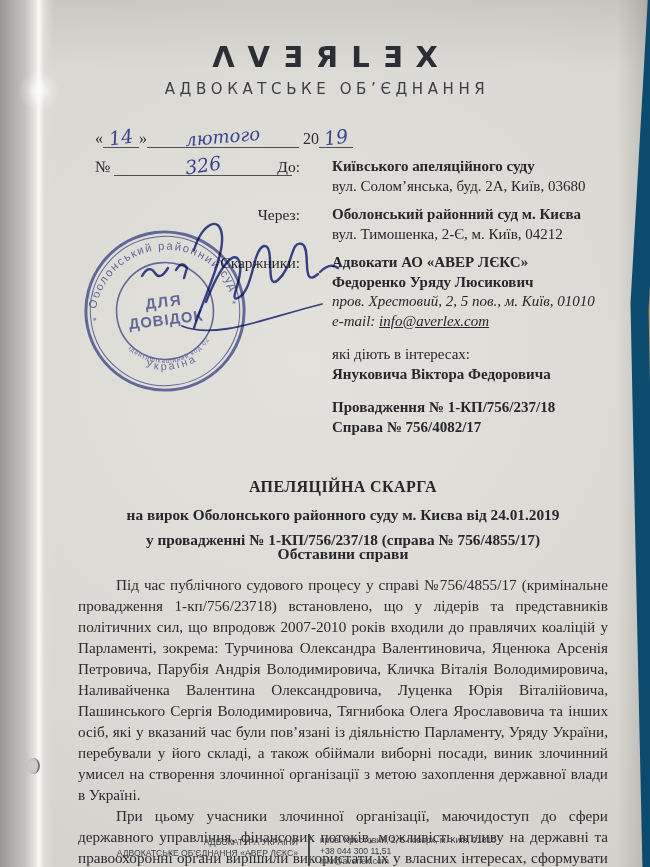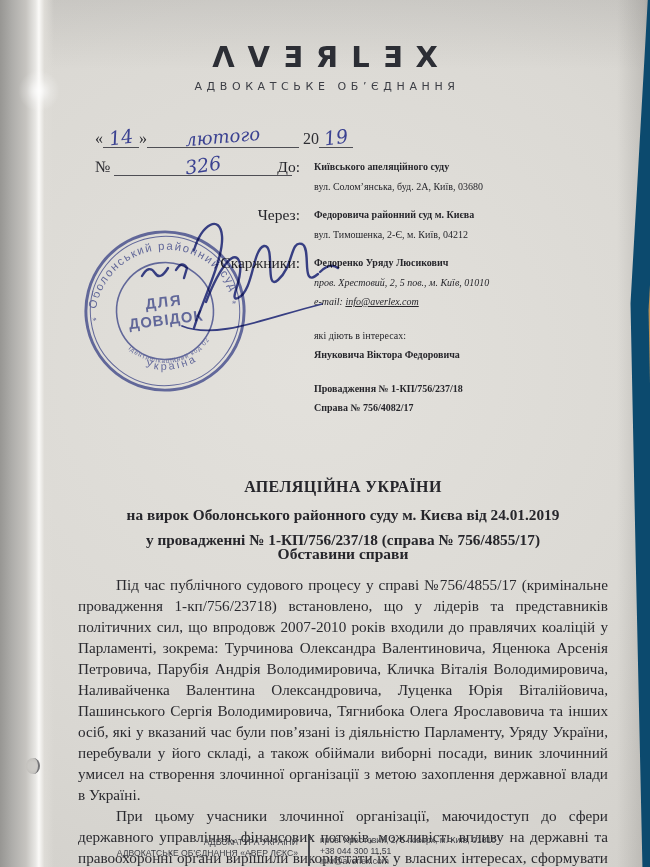--- a/index.html
+++ b/index.html
@@ -21,34 +21,34 @@
   .crease{position:absolute;left:18px;top:70px;width:42px;height:42px;border-radius:50%;
          background:radial-gradient(circle at 50% 50%,rgba(255,255,255,.85) 0%,rgba(255,255,255,.25) 40%,rgba(150,148,145,0) 70%);}
   .punch-hole{position:absolute;left:26px;top:758px;width:12px;height:16px;border-radius:50%;
          border-right:2.5px solid #55555a;background:radial-gradient(circle,#c9c7c3 40%,#b5b3af 100%);opacity:.8;}
   .right-shade{position:absolute;right:0;top:0;bottom:0;width:46px;pointer-events:none;
          background:linear-gradient(90deg,rgba(100,98,95,0) 0%,rgba(100,98,95,.22) 60%,rgba(70,68,66,.5) 100%);}
   
   .logo-wrap{position:absolute;left:0;top:40px;width:650px;text-align:center;}
   .logo{font-family:"DejaVu Sans",sans-serif;font-weight:700;font-size:29px;letter-spacing:13px;
         color:#2c2e35;text-indent:13px;}
-  .logo-sub{font-family:"DejaVu Sans",sans-serif;font-size:11px;letter-spacing:4.6px;color:#3c3e45;
+  .logo-sub{font-family:"DejaVu Sans",sans-serif;font-size:15px;letter-spacing:4.6px;color:#3c3e45;
         margin-top:6px;text-indent:4px;}
   
   .dateline{position:absolute;left:95px;top:127px;font-size:16px;color:#2e2e33;}
   .numline{position:absolute;left:95px;top:155px;font-size:16px;color:#2e2e33;}
   .fill-line{display:inline-block;border-bottom:1.4px solid #4e4e54;text-align:center;height:20px;vertical-align:bottom;}
   .hand{font-family:"DejaVu Serif",serif;font-style:italic;color:#3a4191;display:inline-block;
         transform:rotate(-5deg);font-size:18px;position:relative;top:-1px;}
   .hand.big{font-size:19px;transform:rotate(-8deg);}
   
   .addr{position:absolute;left:0;top:157px;width:624px;}
-  .row{display:grid;grid-template-columns:300px 1fr;column-gap:14px;margin-bottom:9px;}
+  .row{display:grid;grid-template-columns:300px 1fr;column-gap:32px;margin-bottom:9px;}
   .row .lbl{text-align:right;font-size:15.5px;padding-top:1px;}
-  .row .val{font-size:10px;line-height:19.5px;}
+  .row .val{font-size:15px;line-height:19.5px;}
   .b{font-weight:700;}
   .i{font-style:italic;}
   .email-link{font-style:italic;text-decoration:underline;color:#26262b;}
   .gap-sm{height:14px;}
   
   .stamp{position:absolute;left:76px;top:222px;width:178px;height:178px;opacity:.8;
          mix-blend-mode:multiply;transform:rotate(-7deg);}
   .sign{position:absolute;left:136px;top:206px;width:210px;height:150px;mix-blend-mode:multiply;}
   
   .title-block{position:absolute;left:78px;top:478px;width:530px;text-align:center;}
@@ -92,27 +92,28 @@
       <div class="row">
         <div class="lbl">До:</div>
         <div class="val">
           <div class="b">Київського апеляційного суду</div>
           <div>вул. Солом’янська, буд. 2А, Київ, 03680</div>
         </div>
       </div>
       <div class="row">
         <div class="lbl">Через:</div>
         <div class="val">
-          <div class="b">Федоровича районний суд м. Києва</div>
+          <div class="b">Оболонський районний суд м. Києва</div>
           <div>вул. Тимошенка, 2-Є, м. Київ, 04212</div>
         </div>
       </div>
       <div class="row" style="margin-bottom:0">
         <div class="lbl">Скаржники:</div>
         <div class="val">
+          <div class="b">Адвокати АО «АВЕР ЛЄКС»</div>
           <div class="b">Федоренко Уряду Люсикович</div>
           <div class="i">пров. Хрестовий, 2, 5 пов., м. Київ, 01010</div>
           <div class="i"><span>e-mail: </span><span class="email-link">info@averlex.com</span></div>
           <div class="gap-sm"></div>
           <div>які діють в інтересах:</div>
           <div class="b">Януковича Віктора Федоровича</div>
           <div class="gap-sm"></div>
           <div class="b">Провадження № 1-КП/756/237/18</div>
           <div class="b">Справа № 756/4082/17</div>
         </div>
@@ -150,21 +151,21 @@
         <path d="M6 70 q7 -12 13 -3 q5 8 13 -5"></path>
         <path d="M40 64 q6 -10 11 -2 l-3 10"></path>
         <path d="M58 44 C 66 18, 84 8, 86 30 C 88 52, 66 96, 58 122"></path>
         <path d="M70 96 C 84 60, 100 40, 104 58 C 107 74, 92 96, 102 92 C 118 84, 116 44, 128 40 C 140 38, 128 86, 142 74 C 158 60, 154 34, 166 38 C 176 42, 164 84, 182 68"></path>
         <path d="M184 66 q10 -10 18 -4"></path>
         <path d="M46 120 C 80 134, 130 112, 186 98" stroke-width="1.8"></path>
       </g>
     </svg>
 
     <div class="title-block">
-      <div class="t1">АПЕЛЯЦІЙНА УКРАЇНИ</div>
+      <div class="t1">АПЕЛЯЦІЙНА СКАРГА</div>
       <div class="t2">на вирок Оболонського районного суду м. Києва від 24.01.2019</div>
       <div class="t2" style="margin-top:6px">у провадженні № 1-КП/756/237/18 (справа № 756/4855/17)</div>
     </div>
 
     <div class="body">
       <div class="sect">Обставини справи</div>
       <p>Під час публічного судового процесу у справі №756/4855/17 (кримінальне провадження 1-кп/756/23718) встановлено, що у лідерів та представників політичних сил, що впродовж 2007-2010 років входили до правлячих коаліцій у Парламенті, зокрема: Турчинова Олександра Валентиновича, Яценюка Арсенія Петровича, Парубія Андрія Володимировича, Кличка Віталія Володимировича, Наливайченка Валентина Олександровича, Луценка Юрія Віталійовича, Пашинського Сергія Володимировича, Тягнибока Олега Ярославовича та інших осіб, які у вказаний час були пов’язані із діяльністю Парламенту, Уряду України, перебували у його складі, а також обіймали виборні посади, виник злочинний умисел на створення злочинної організації з метою захоплення державної влади в Україні.</p>
       <p>При цьому учасники злочинної організації, маючидоступ до сфери державного управління, фінансових потоків, можливість впливу на державні та правоохоронні органи вирішили використати їх у власних інтересах, сформувати  групи впливу для дезінформації громадської спільноти з питання Євроінтеграції та розробили план</p>
     </div>
 

